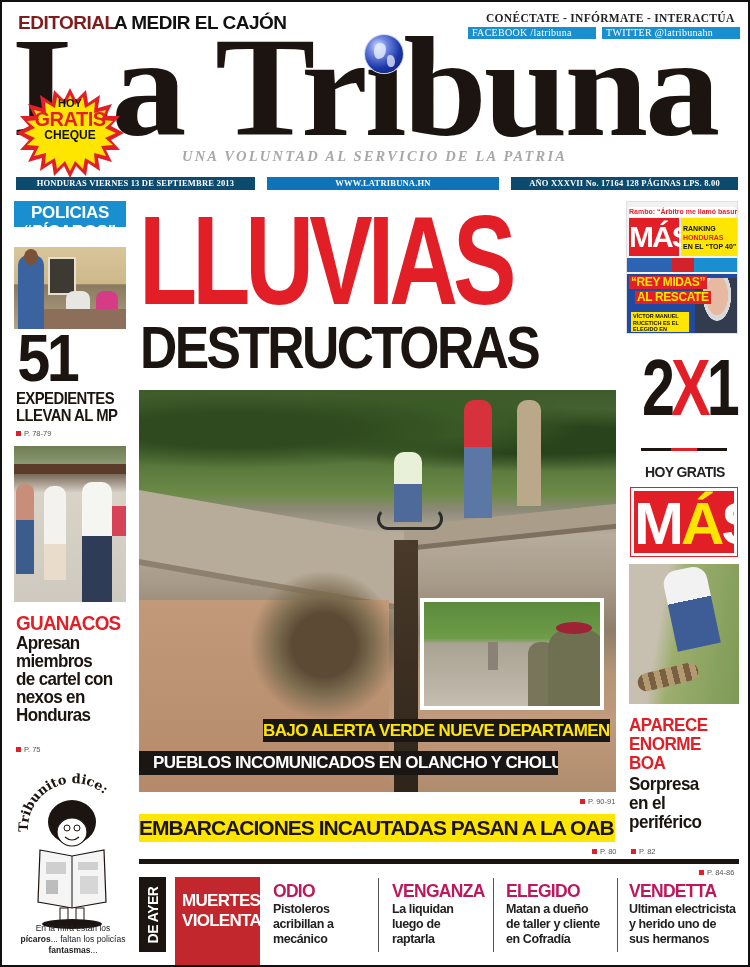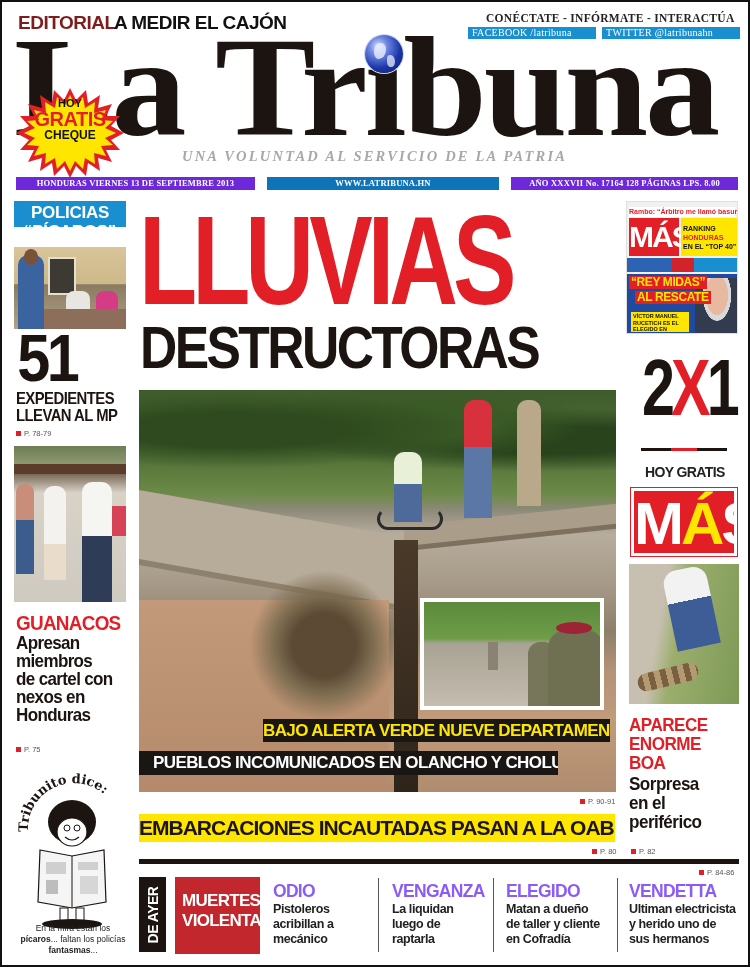--- a/index.html
+++ b/index.html
@@ -23,21 +23,21 @@
   .globe::before { content: ""; position: absolute; left: 9px; top: 8px; width: 12px; height: 16px; border-radius: 50% 40% 60% 40%; background: #e9eefc; opacity: .8; }
   .globe::after { content: ""; position: absolute; left: 22px; top: 20px; width: 8px; height: 12px; border-radius: 40% 60% 50% 50%; background: #e9eefc; opacity: .75; }
   .tagline { left: 180px; top: 146px; font-family: "Liberation Serif", serif; font-style: italic; font-weight: bold; font-size: 14.5px; color: #a8a8a8; letter-spacing: 2.2px; }
 
   .burst { left: 14px; top: 86px; width: 108px; height: 90px; }
   .burst-text { left: 14px; top: 96px; width: 108px; text-align: center; font-weight: bold; line-height: 1; }
   .burst-text .l1 { font-size: 11px; color: #111; display: block; }
   .burst-text .l2 { font-size: 20px; color: #e21f26; display: block; letter-spacing: -0.5px; }
   .burst-text .l3 { font-size: 12px; color: #111; display: block; }
 
-  .infobar { top: 175px; height: 13px; background: #6d28d9; color: #fff; font-family: "Liberation Serif", serif; font-weight: bold; font-size: 8.5px; line-height: 13px; text-align: center; letter-spacing: 0.2px; white-space: nowrap; overflow: hidden; }
+  .infobar { top: 175px; height: 13px; background: #0c4a6e; color: #fff; font-family: "Liberation Serif", serif; font-weight: bold; font-size: 8.5px; line-height: 13px; text-align: center; letter-spacing: 0.2px; white-space: nowrap; overflow: hidden; }
   .infobar.date { left: 14px; width: 239px; }
   .infobar.web { left: 265px; width: 232px; background: #0f73b8; }
   .infobar.issue { left: 509px; width: 227px; }
 
   
   .policias { left: 12px; top: 199px; width: 112px; height: 26px; background: #1a8fd0; color: #fff; text-align: center; font-weight: bold; font-size: 17px; line-height: 19px; padding-top: 2px; letter-spacing: -0.3px; }
   .photo { overflow: hidden; }
   .ph-office { left: 12px; top: 245px; width: 112px; height: 82px; background: linear-gradient(180deg, #d8c59a 0%, #cdb889 45%, #8a7a60 46%, #b0a187 100%); }
   .ph-office .man { position: absolute; left: 4px; top: 8px; width: 26px; height: 74px; background: #3b63a0; border-radius: 10px 10px 0 0; }
   .ph-office .man::before { content: ""; position: absolute; left: 6px; top: -6px; width: 14px; height: 16px; background: #7a5238; border-radius: 50%; }
@@ -93,24 +93,24 @@
 
   .embarc { left: 137px; top: 812px; width: 476px; height: 28px; background: #ffe600; color: #1c1410; font-weight: bold; font-size: 21px; line-height: 28px; text-align: center; letter-spacing: -1px; white-space: nowrap; overflow: hidden; }
   .p80 { left: 590px; top: 845px; }
   .p82 { left: 629px; top: 845px; }
 
   .rule { left: 137px; top: 857px; width: 600px; height: 5px; background: #1c1410; }
   .p8486 { left: 697px; top: 866px; }
 
   .deayer { left: 137px; top: 875px; width: 27px; height: 75px; background: #1c1410; }
   .deayer span { position: absolute; left: 50%; top: 50%; transform: translate(-50%, -50%) rotate(-90deg); color: #fff; font-weight: bold; font-size: 14px; white-space: nowrap; letter-spacing: -0.5px; }
-  .muertes { left: 173px; top: 875px; width: 85px; height: 77px; background: #c1272d; color: #fff; font-weight: bold; font-size: 17px; line-height: 20px; padding: 14px 0 0 7px; letter-spacing: -0.7px; }
+  .muertes { left: 173px; top: 875px; width: 85px; height: 88px; background: #c1272d; color: #fff; font-weight: bold; font-size: 17px; line-height: 20px; padding: 14px 0 0 7px; letter-spacing: -0.7px; }
 
   .crime { top: 878px; }
-  .crime .ttl { display: block; font-size: 17.5px; font-weight: bold; color: #8b5cf6; letter-spacing: -0.7px; line-height: 22px; white-space: nowrap; }
+  .crime .ttl { display: block; font-size: 17.5px; font-weight: bold; color: #be185d; letter-spacing: -0.7px; line-height: 22px; white-space: nowrap; }
   .crime .dsc { display: block; font-size: 12.5px; font-weight: bold; color: #222; line-height: 15px; letter-spacing: -0.4px; white-space: nowrap; }
   .vsep { top: 876px; width: 1px; height: 74px; background: #555; }
 
   
   .mascover { left: 624px; top: 199px; width: 112px; height: 133px; background: #f1f1f1; border: 1px solid #e0e0e0; overflow: hidden; }
   .mascover .rambo { position: absolute; left: 2px; top: 5px; width: 106px; height: 10px; background: #fff; font-size: 7px; font-weight: bold; color: #e21f26; line-height: 10px; white-space: nowrap; }
   .mascover .logo { position: absolute; left: 2px; top: 16px; width: 50px; height: 38px; background: #e21f26; color: #fff; font-weight: bold; font-size: 30px; line-height: 38px; text-align: center; letter-spacing: -2px; }
   .mascover .rank { position: absolute; left: 54px; top: 16px; width: 56px; height: 38px; background: #ffe600; font-size: 7px; font-weight: bold; color: #111; line-height: 9px; padding: 6px 0 0 2px; }
   .mascover .rank b { color: #e21f26; }
   .mascover .strip { position: absolute; left: 0; top: 56px; width: 112px; height: 14px; background: linear-gradient(90deg,#2d63b3 0 40%, #d2232a 40% 60%, #1a8fd0 60% 100%); }

